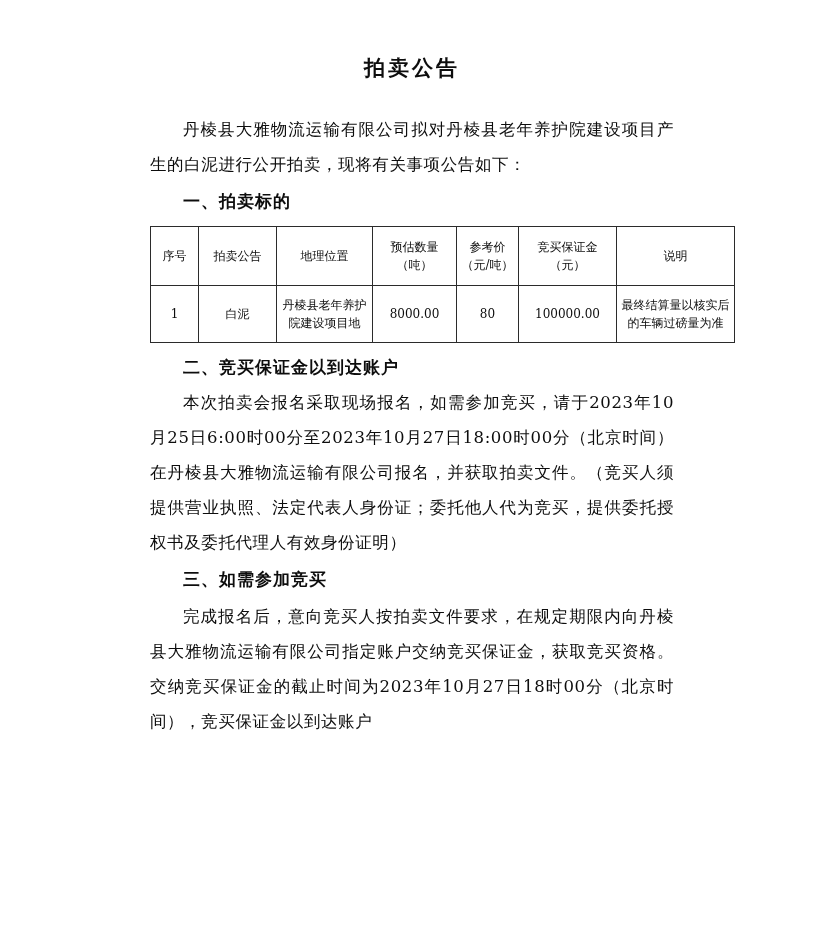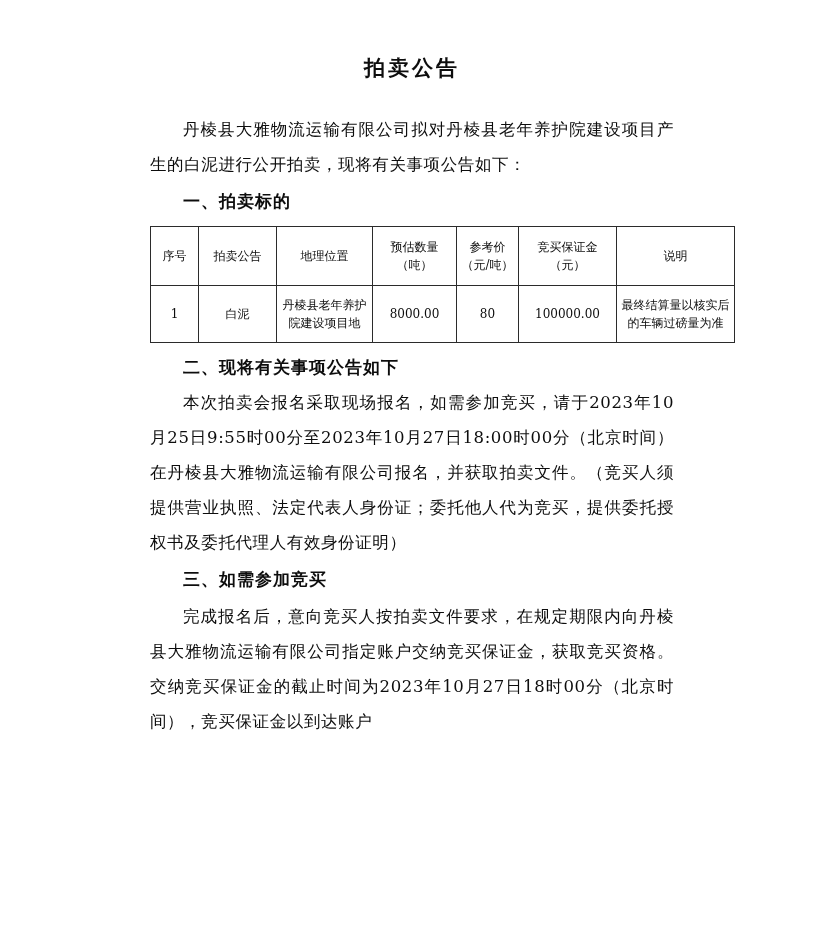--- a/index.html
+++ b/index.html
@@ -133,22 +133,22 @@
           <td class="num-cell">8000.00</td>
           <td class="num-cell">80</td>
           <td class="num-cell">100000.00</td>
           <td>最终结算量以核实后的车辆过磅量为准</td>
         </tr>
       </tbody>
     </table>
   </div>
 
   <div class="sec-block">
-    <p class="section-heading">二、现将有关事项公告如下</p>
-    <p class="para indent">本次拍卖会报名采取现场报名，如需参加竞买，请于2023年10月25日9:55时00分至2023年10月27日18:00时00分（北京时间）在丹棱县大雅物流运输有限公司报名，并获取拍卖文件。（竞买人须提供营业执照、法定代表人身份证；委托他人代为竞买，提供委托授权书及委托代理人有效身份证明）</p>
+    <p class="section-heading">二、竞买保证金以到达账户</p>
+    <p class="para indent">本次拍卖会报名采取现场报名，如需参加竞买，请于2023年10月25日6:00时00分至2023年10月27日18:00时00分（北京时间）在丹棱县大雅物流运输有限公司报名，并获取拍卖文件。（竞买人须提供营业执照、法定代表人身份证；委托他人代为竞买，提供委托授权书及委托代理人有效身份证明）</p>
   </div>
 
   <div class="sec-block">
     <p class="section-heading">三、如需参加竞买</p>
   </div>
 
   <div class="sec-block">
     <p class="para indent">完成报名后，意向竞买人按拍卖文件要求，在规定期限内向丹棱县大雅物流运输有限公司指定账户交纳竞买保证金，获取竞买资格。交纳竞买保证金的截止时间为2023年10月27日18时00分（北京时间），竞买保证金以到达账户</p>
   </div>
 

